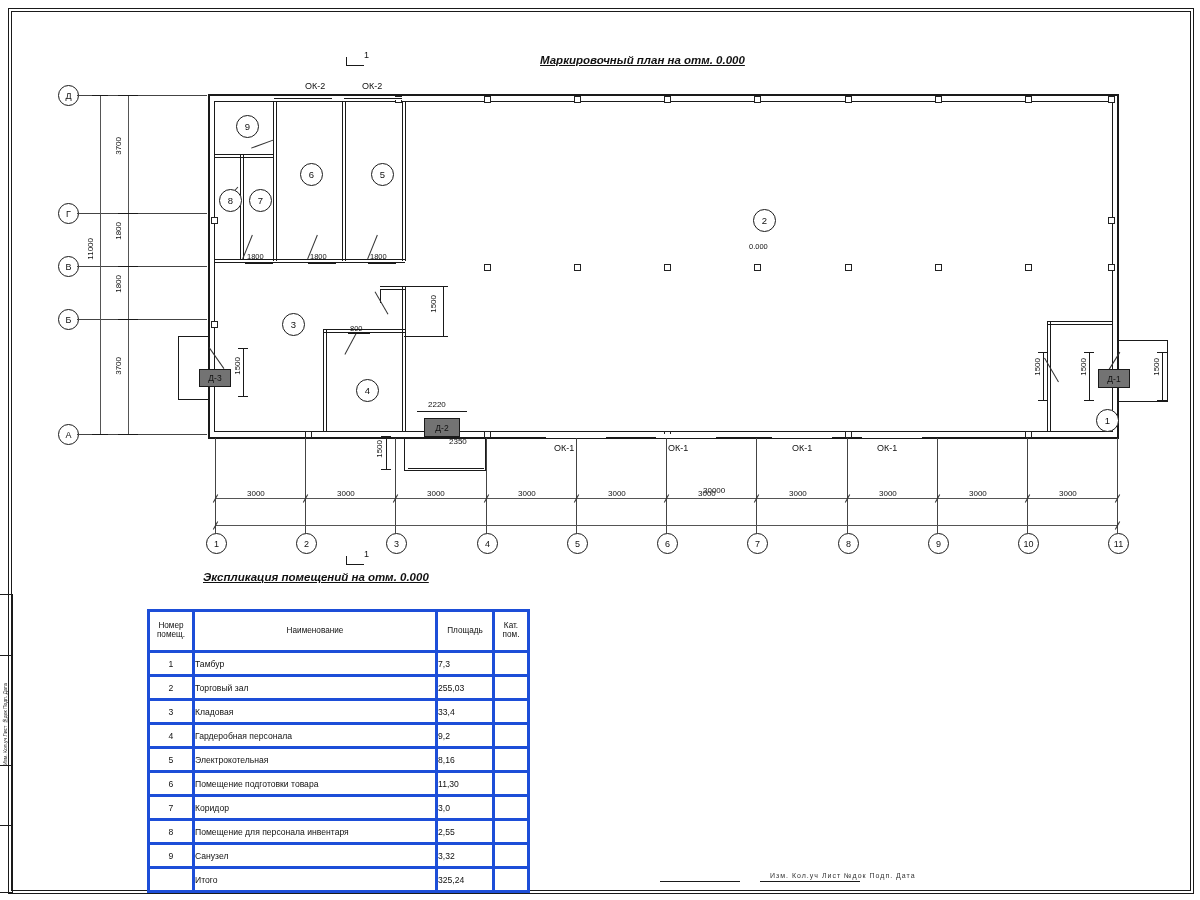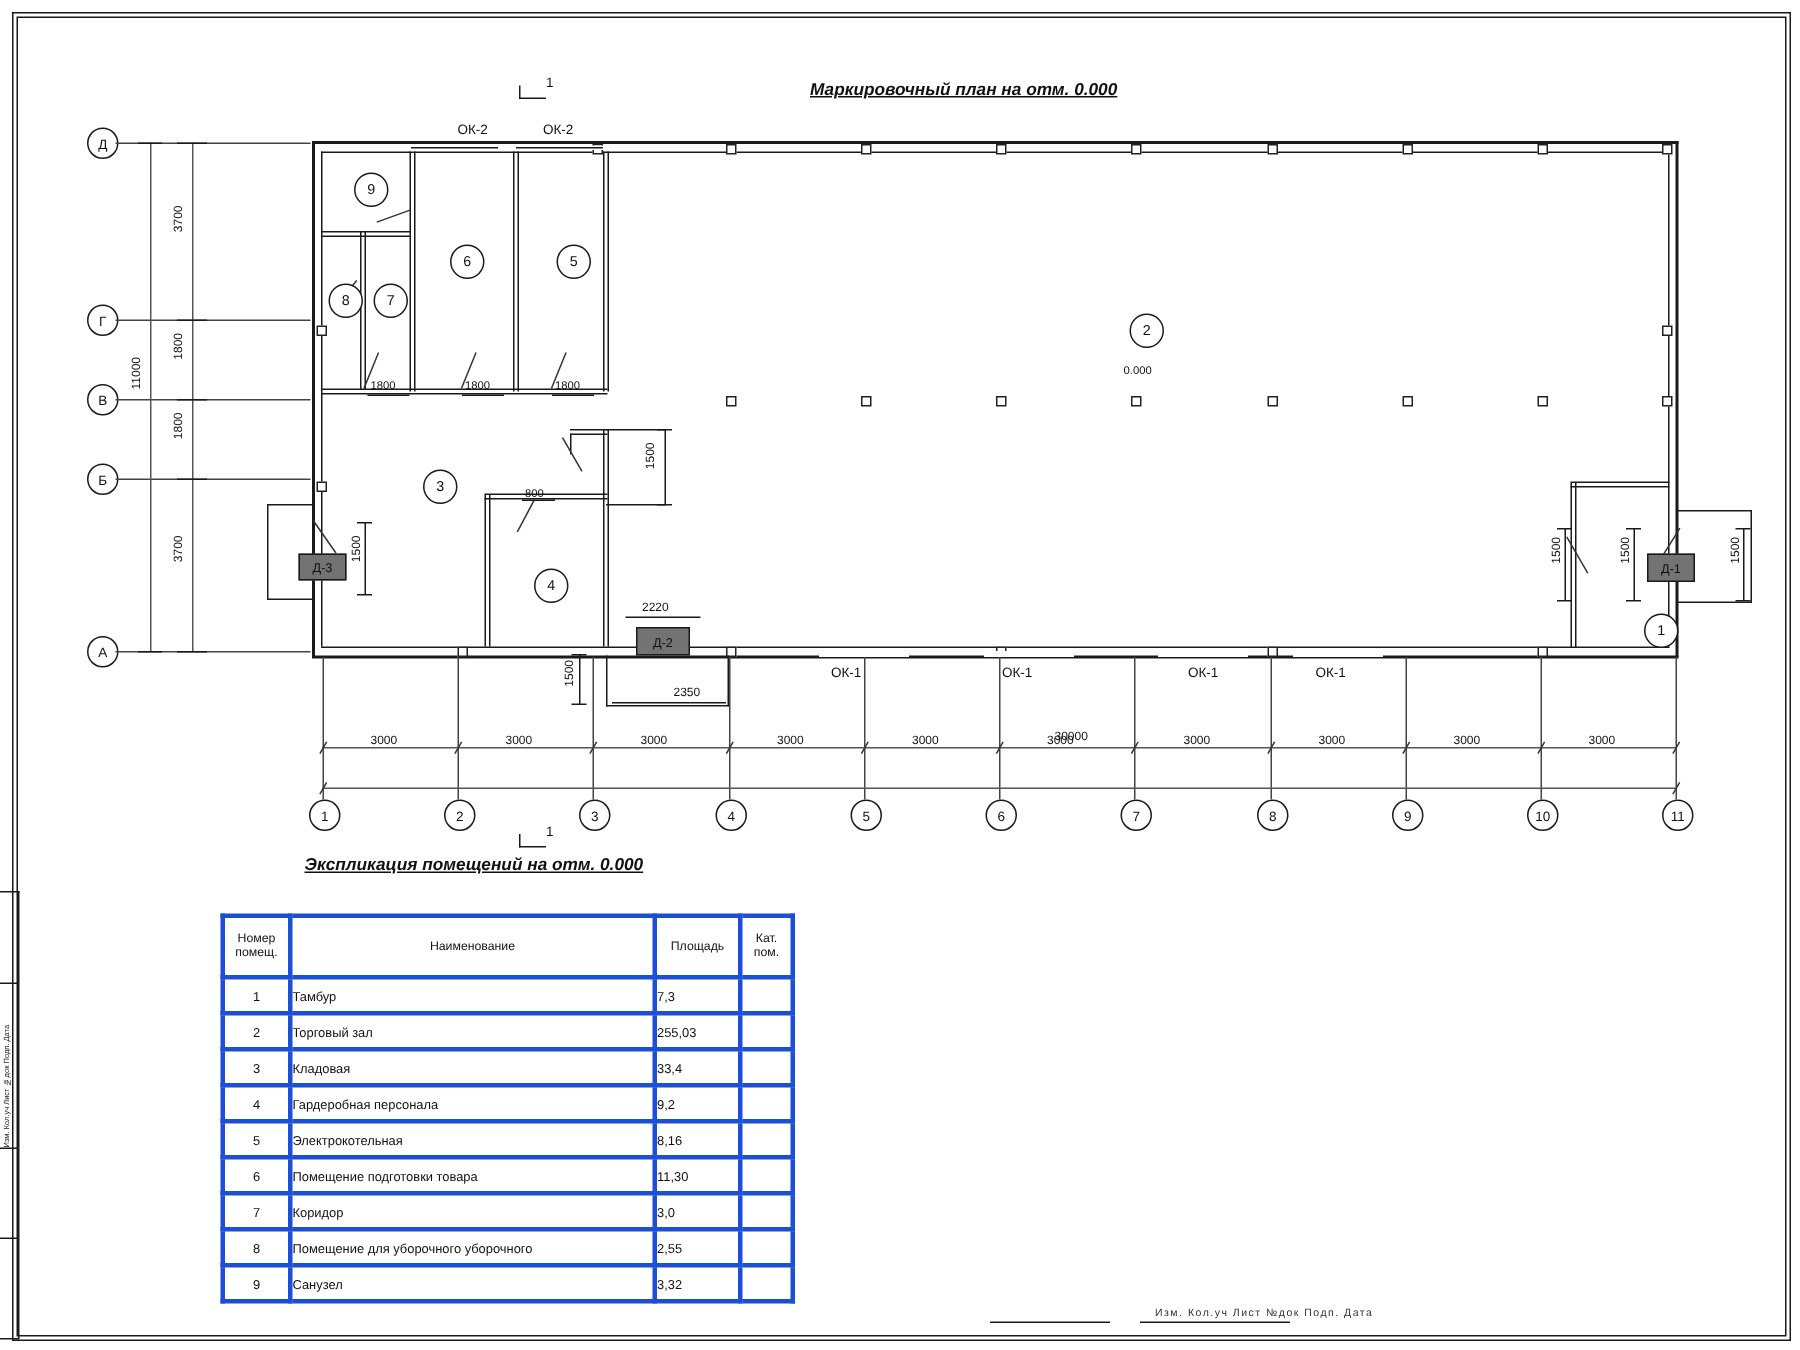--- a/index.html
+++ b/index.html
@@ -242,21 +242,21 @@
   <div class="v" style="left:243px; top:348px; height:48px;"></div>
   <div class="h" style="left:238px; top:348px; width:10px;"></div>
   <div class="h" style="left:238px; top:396px; width:10px;"></div>
 
   <div class="v" style="left:404px; top:437px; height:34px;"></div>
   <div class="h" style="left:404px; top:470px; width:82px;"></div>
   <div class="v" style="left:485px; top:437px; height:34px;"></div>
   <div class="boxlbl" style="left:424px; top:418px; width:34px; height:17px;">Д-2</div>
   <div class="dimnum" style="left:428px; top:400px;">2220</div>
   <div class="h" style="left:417px; top:411px; width:50px;"></div>
-  <div class="dimnum" style="left:430px; top:457px;padding-left:19px;">2350</div>
+  <div class="dimnum" style="left:430px; top:437px;padding-left:19px;">2350</div>
   <div class="h" style="left:408px; top:468px; width:76px;"></div>
   <div class="dimnum-v" style="left:375px; top:440px;">1500</div>
   <div class="v" style="left:386px; top:436px; height:34px;"></div>
   <div class="h" style="left:381px; top:436px; width:10px;"></div>
   <div class="h" style="left:381px; top:469px; width:10px;"></div>
 
   <div class="v" style="left:1047px; top:322px; height:110px;"></div>
   <div class="v" style="left:1050px; top:322px; height:110px;"></div>
   <div class="h" style="left:1047px; top:321px; width:66px;"></div>
   <div class="h" style="left:1047px; top:324px; width:66px;"></div>
@@ -421,30 +421,36 @@
         <td class="c-kat"></td>
       </tr>
       <tr>
         <td class="c-num">7</td>
         <td class="c-name">Коридор</td>
         <td class="c-area">3,0</td>
         <td class="c-kat"></td>
       </tr>
       <tr>
         <td class="c-num">8</td>
-        <td class="c-name">Помещение для уборочного уборочного</td>
+        <td class="c-name">Помещение для персонала инвентаря</td>
         <td class="c-area">2,55</td>
         <td class="c-kat"></td>
       </tr>
       <tr>
         <td class="c-num">9</td>
         <td class="c-name">Санузел</td>
         <td class="c-area">3,32</td>
         <td class="c-kat"></td>
       </tr>
+      <tr>
+        <td class="c-num"></td>
+        <td class="c-name">Итого</td>
+        <td class="c-area">325,24</td>
+        <td class="c-kat"></td>
+      </tr>
     </tbody>
   </table>
 
   <div class="h" style="left:660px; top:881px; width:80px;"></div>
   <div class="h" style="left:760px; top:881px; width:100px;"></div>
   <div class="bottom-scrawl" style="left:770px; top:872px;">Изм. Кол.уч Лист №док Подп. Дата</div>
 
 </div>
 
 </body></html>

